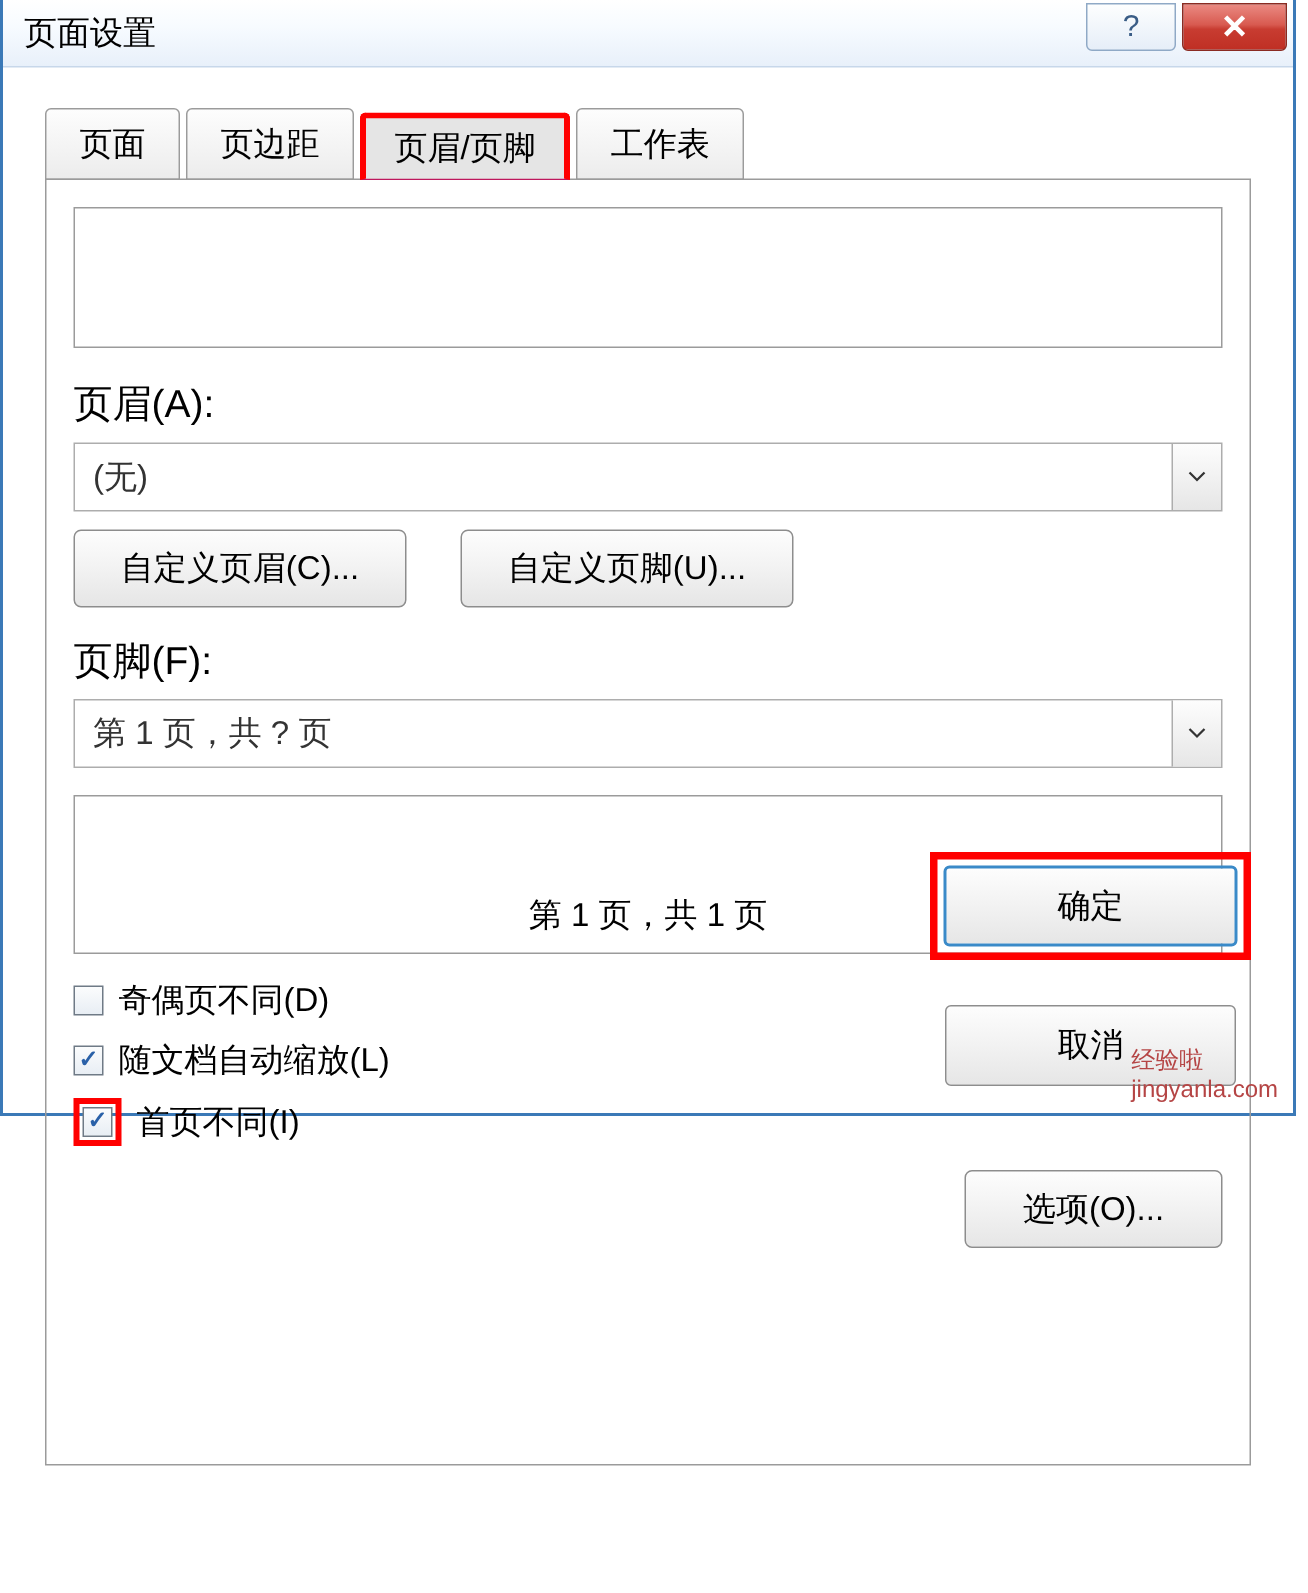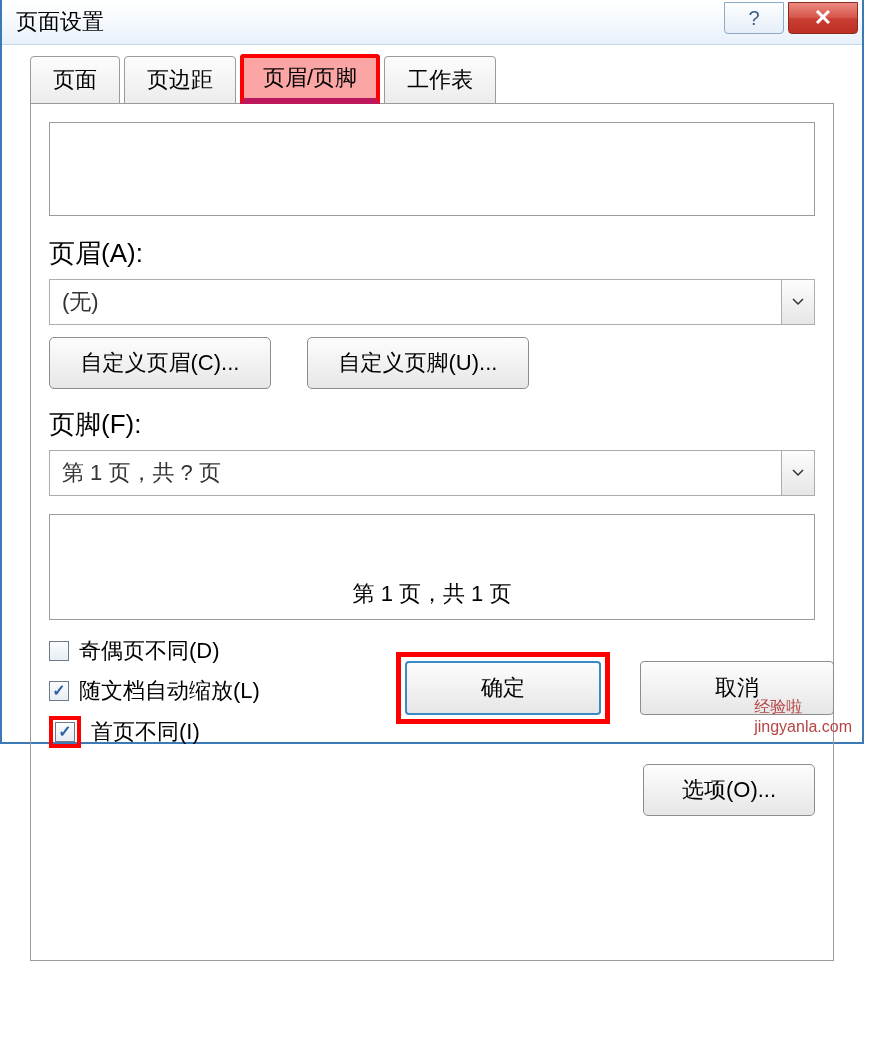--- a/index.html
+++ b/index.html
@@ -58,42 +58,42 @@
   }
   .close-btn {
     width: 68px;
     background: linear-gradient(to bottom,#ea8a82,#d85a50 45%,#c83c31 55%,#bf2f24);
     border: 1px solid #8a2b22;
     color: #fff;
     font-weight: bold;
     font-size: 22px;
   }
   .body {
-    padding: 12px 28px 0 28px;
+    padding: 28px 28px 0 28px;
   }
   .tabs {
     display: flex;
     align-items: flex-end;
     height: 46px;
     position: relative;
   }
   .tab {
     border: 1px solid #9b9b9b;
     border-bottom: 1px solid #9b9b9b;
     background: linear-gradient(to bottom,#fdfdfd,#ececec);
     padding: 8px 22px;
     font-size: 22px;
     margin-right: 4px;
     border-radius: 4px 4px 0 0;
     position: relative;
     top: 1px;
   }
   .tab.active {
-    background: #fca5a5;
-    border-bottom: 6px solid #be185d;
+    background: #e5e5e5;
+    border-bottom: 1px solid #be185d;
     z-index: 2;
   }
   .tab-highlight {
     border: 4px solid #ff0000;
     padding: 5px 19px;
   }
   .panel {
     border: 1px solid #9b9b9b;
     padding: 18px 18px 16px 18px;
     position: relative;
@@ -196,20 +196,21 @@
     justify-content: flex-end;
     margin-top: 16px;
   }
   .dialog-buttons {
     position: absolute;
     right: 28px;
     bottom: 18px;
     display: flex;
     align-items: center;
     gap: 30px;
+    flex-direction: column;
   }
   .ok-wrap {
     border: 5px solid #ff0000;
     padding: 4px;
   }
   .ok-btn {
     border: 2px solid #3a8ac8;
     background: linear-gradient(to bottom,#fdfdfd 0%,#f3f3f3 45%,#e6e6e6 100%);
     padding: 10px 36px;
     font-size: 22px;

